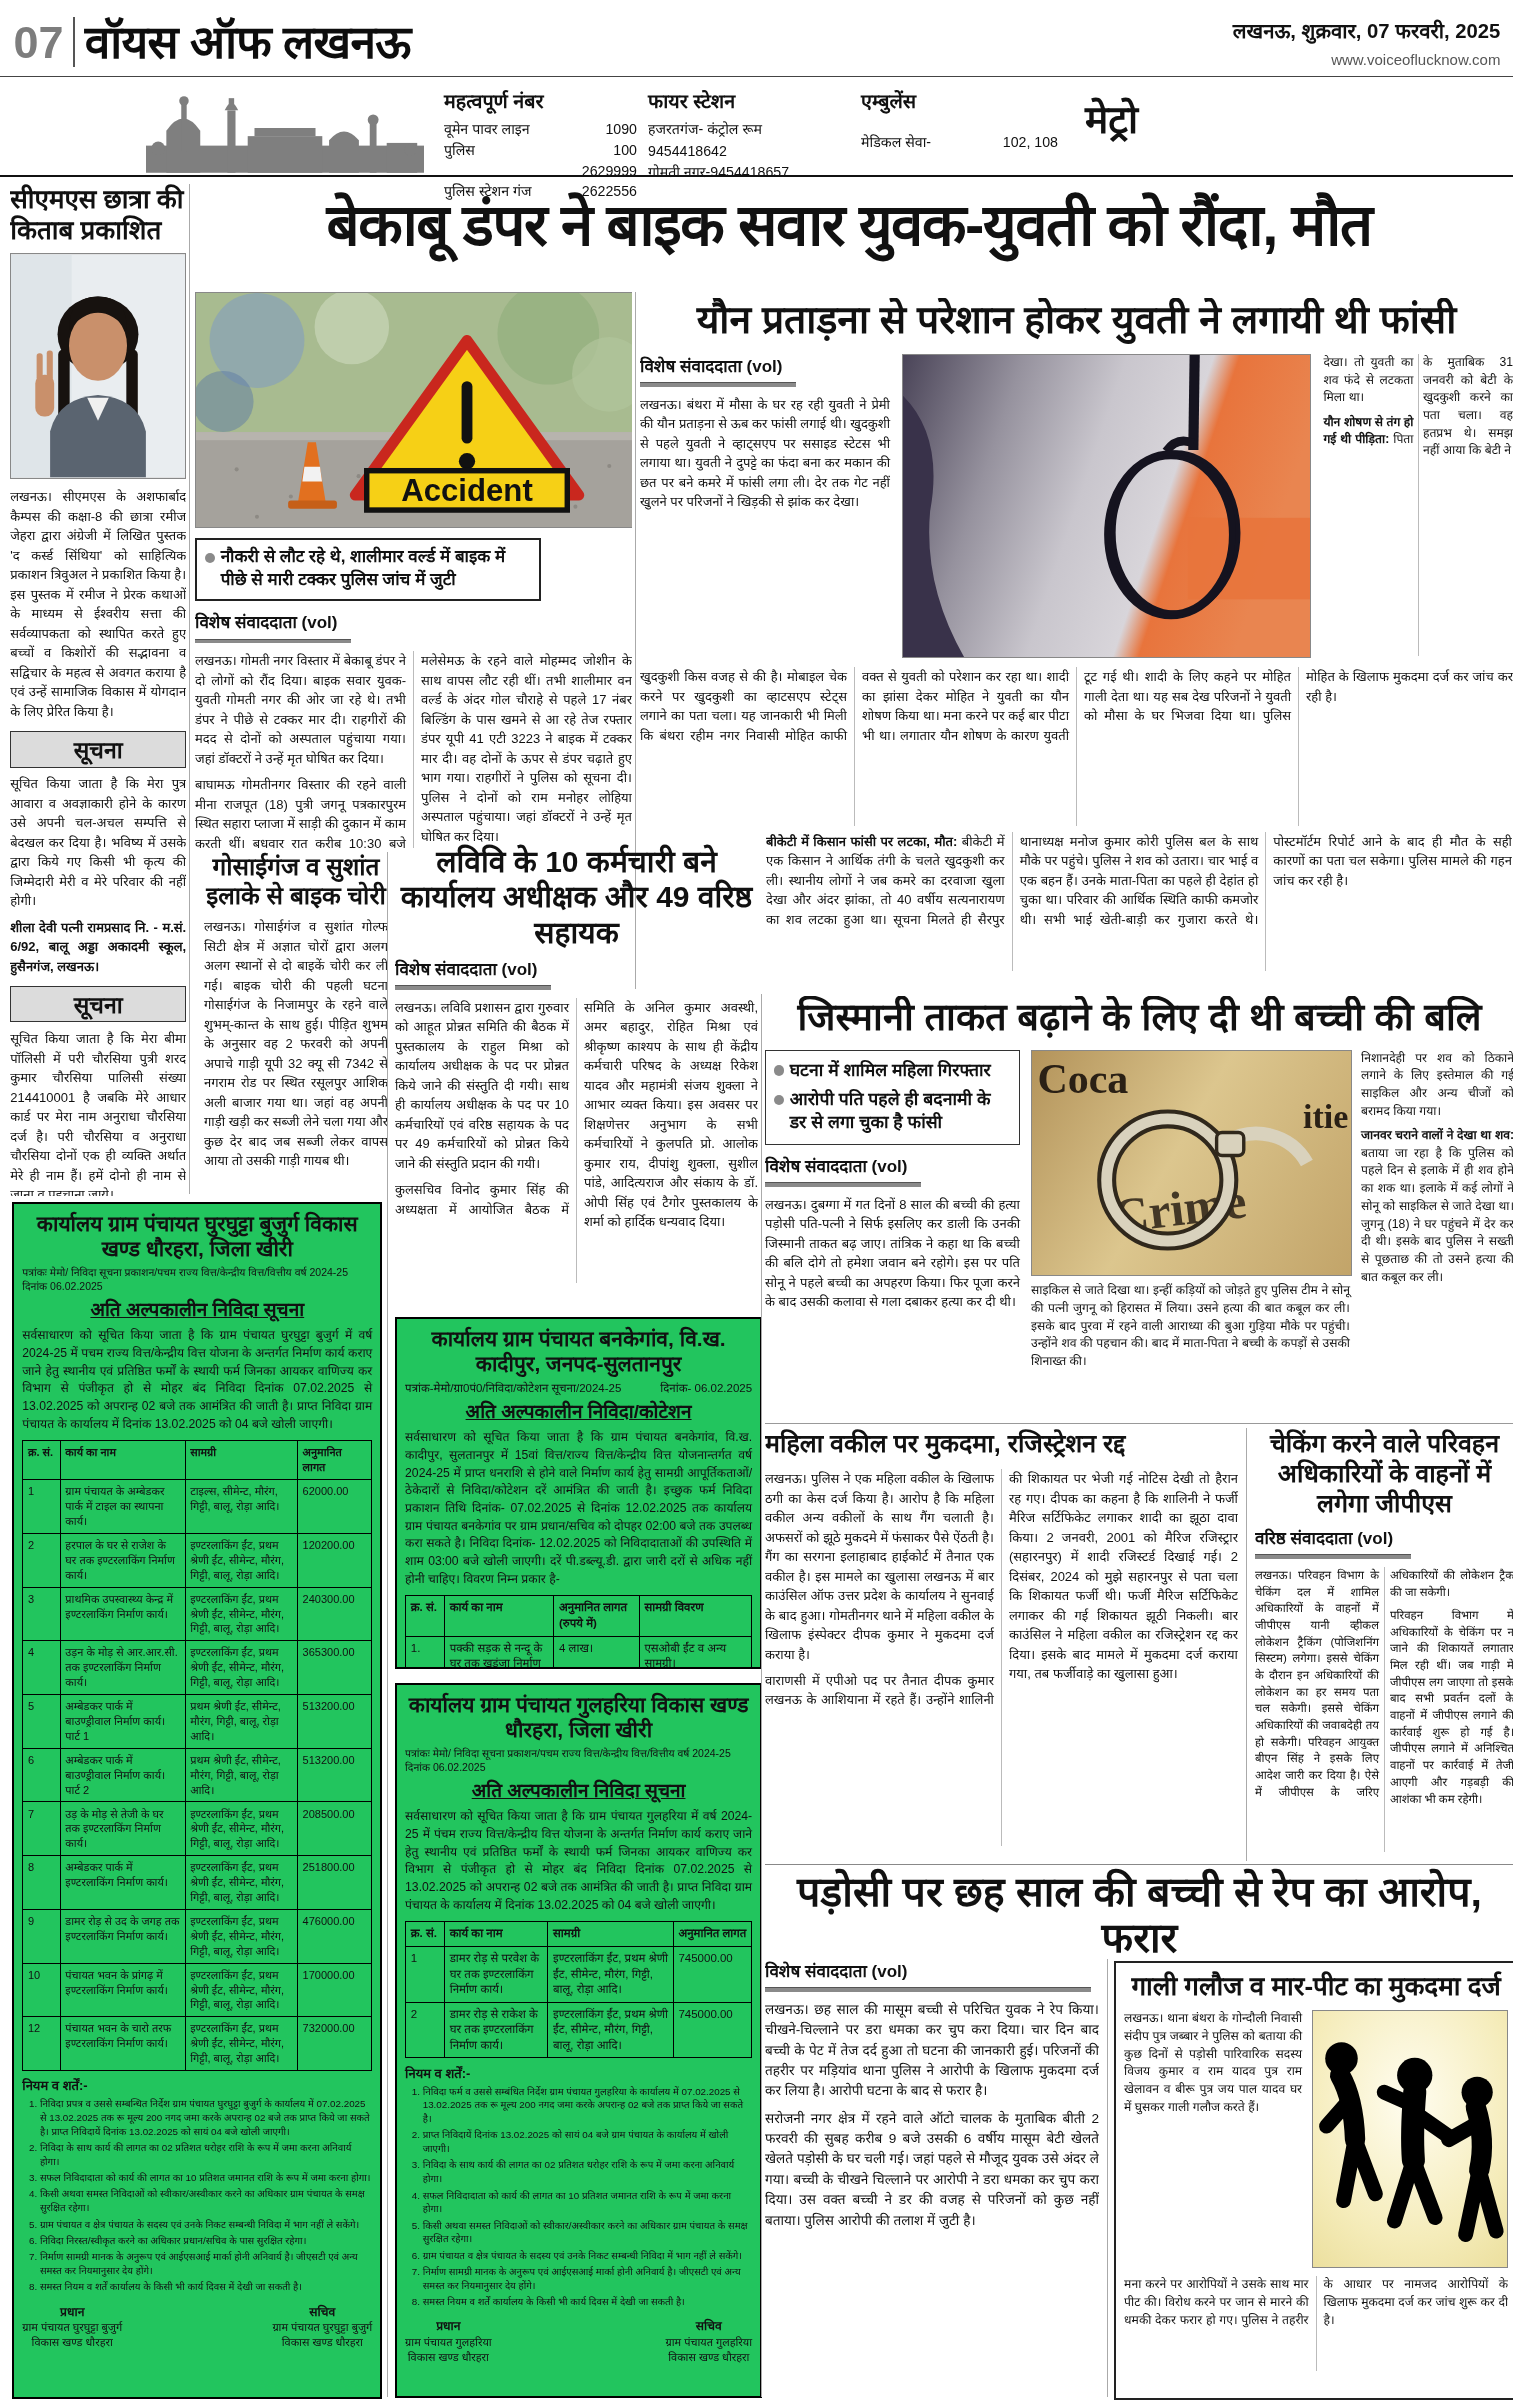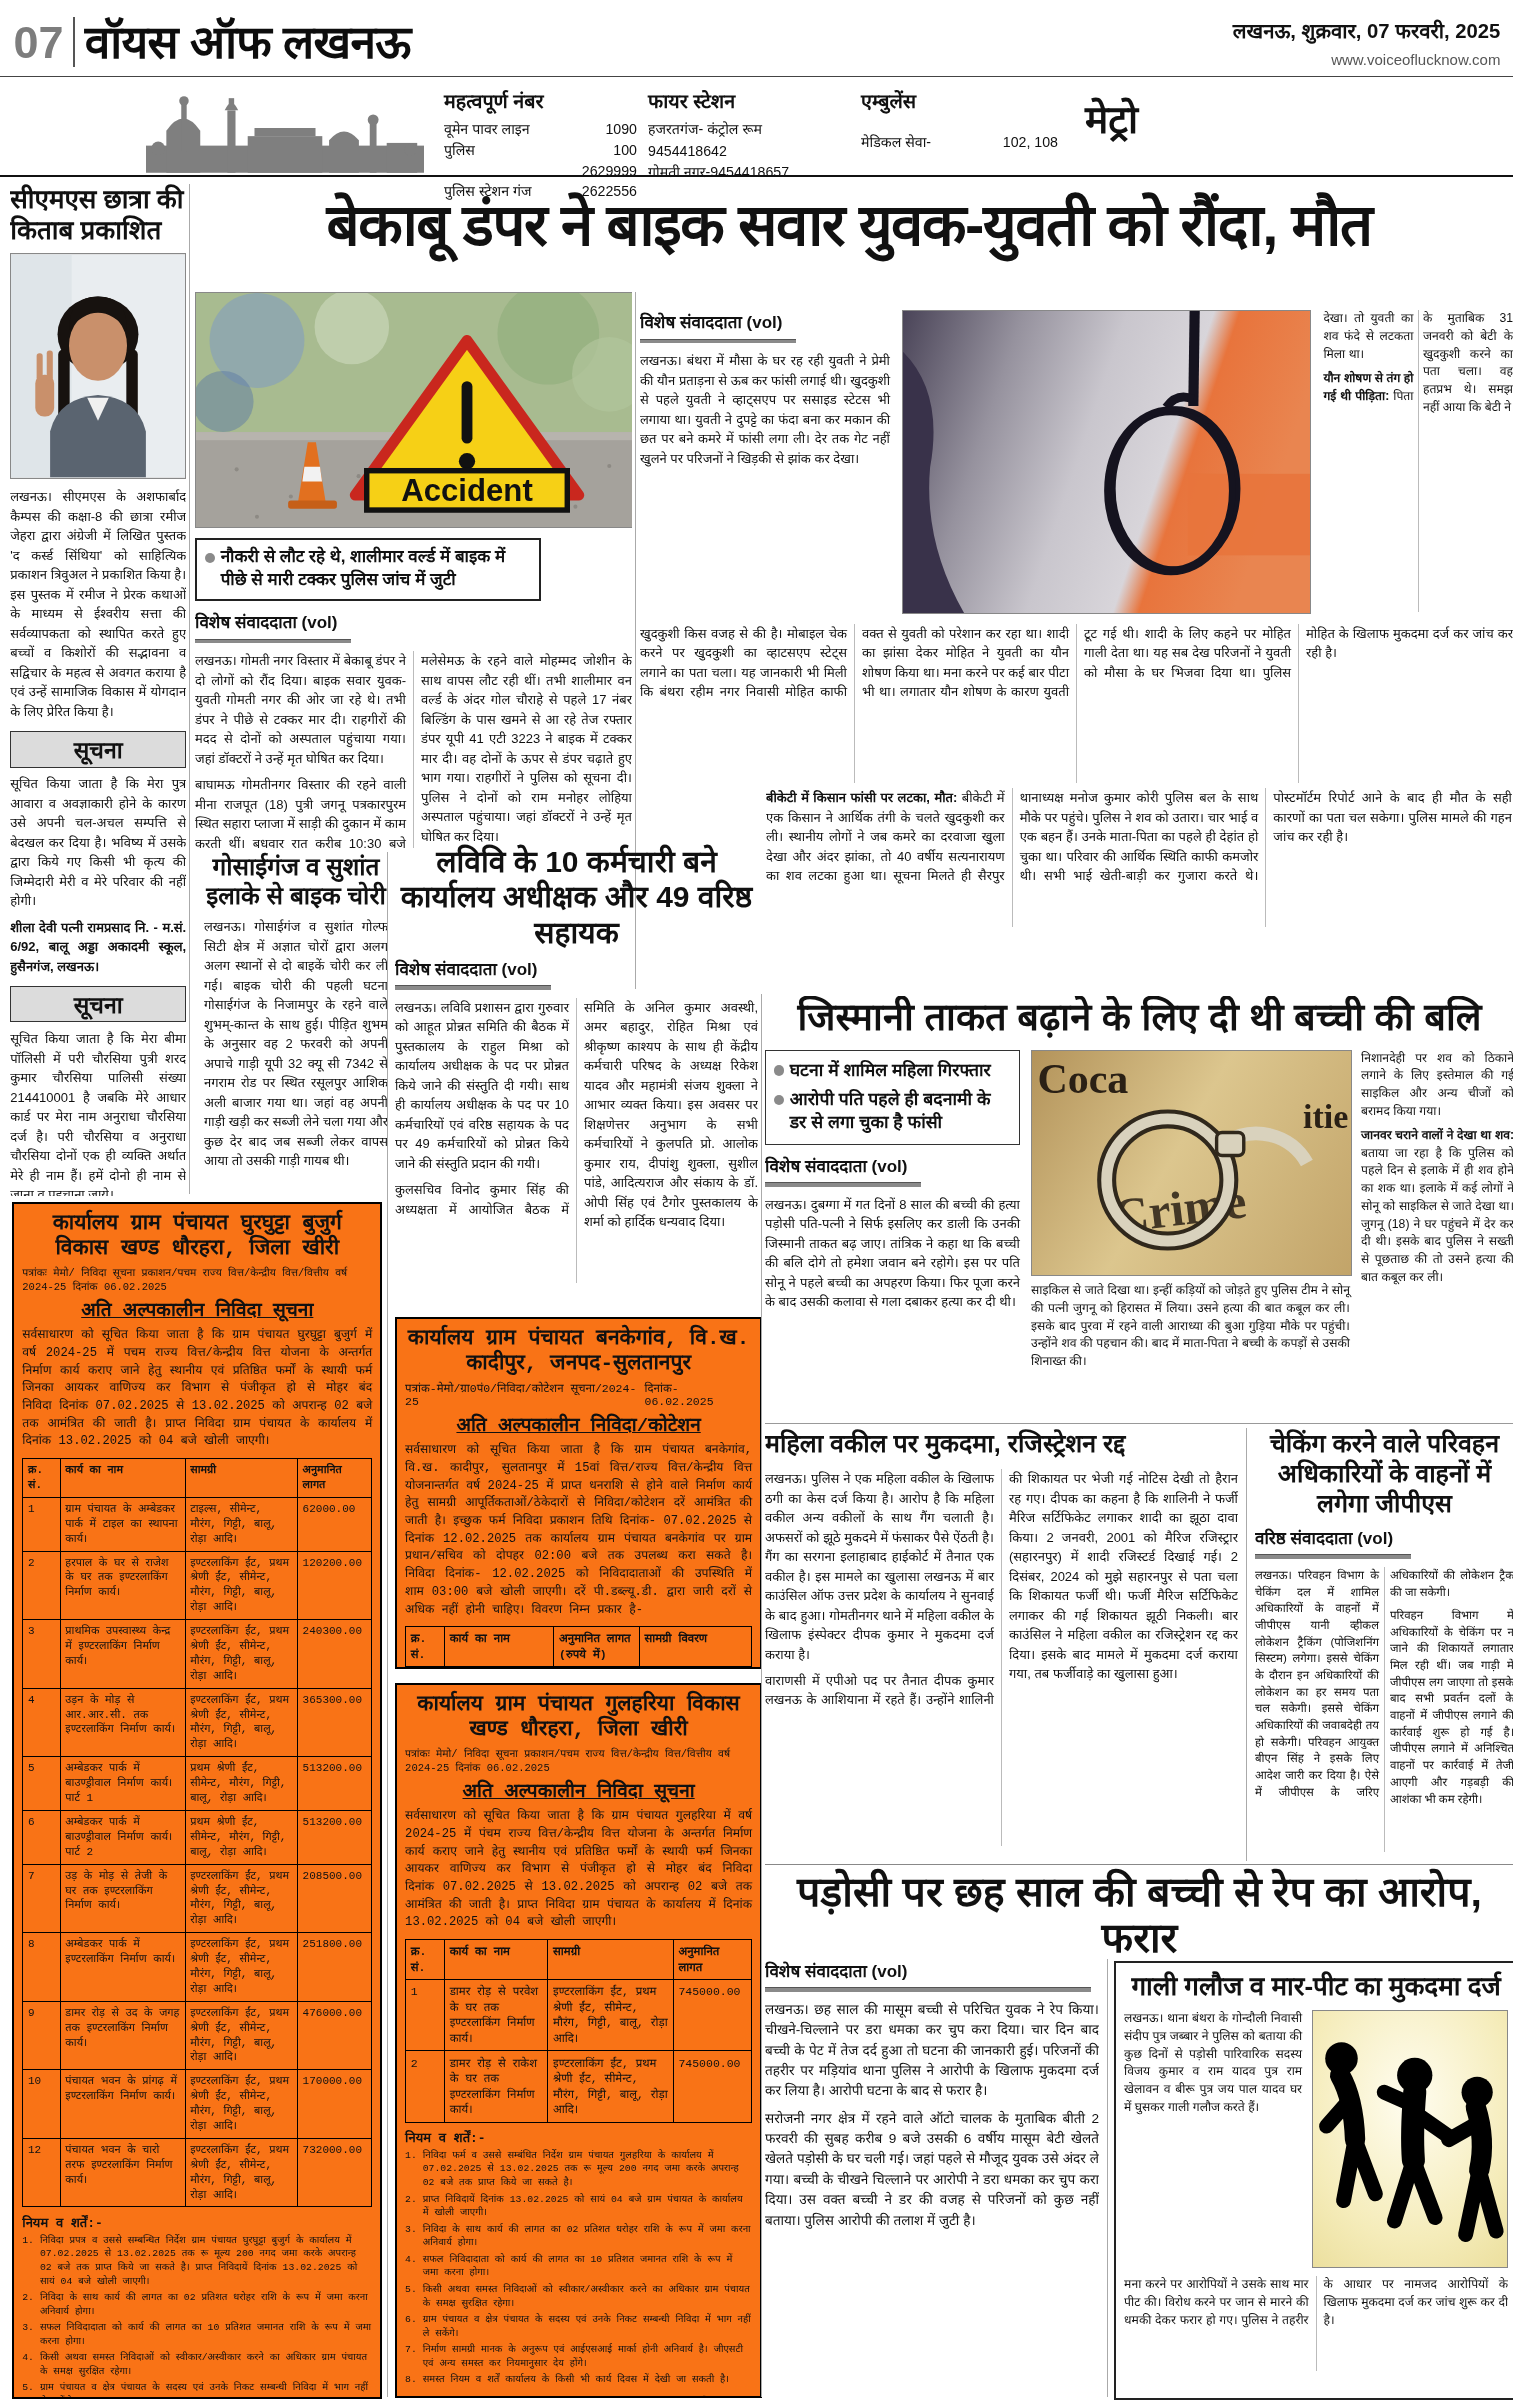--- a/index.html
+++ b/index.html
@@ -35,21 +35,21 @@
   .cols4{columns:4;column-gap:15px;column-rule:0.7px solid #bbb;}
   .vrule{position:absolute;width:0.7px;background:#aaa;}
   
   .cap-box{border:2px solid #222;padding:6.8px 8.1px;font-size:17px;font-weight:bold;line-height:1.35;}
   .bullet{display:inline-block;width:10.2px;height:10.2px;border-radius:50%;background:#8a8a8a;margin-right:5.4px;flex:0 0 auto;margin-top:6.8px;}
   .bullet-item{display:flex;font-size:17.6px;font-weight:bold;line-height:1.3;margin-bottom:6.8px;}
   
   .notice-title{border:1.4px solid #333;background:#dcdcdc;text-align:center;font-size:23px;font-weight:bold;padding:1.4px 0;margin:9.5px 0 6.8px 0;}
   .notice-body{font-size:13px;line-height:1.5;}
   
-  .tender{border:2.7px solid #000;padding:6.8px 8.1px;background:#f97316;font-family:Liberation Mono, monospace;}
+  .tender{border:2.7px solid #000;padding:6.8px 8.1px;background:#22c55e;}
   .t-title{font-size:21px;font-weight:bold;text-align:center;line-height:1.2;margin-bottom:4.1px;}
   .t-memo{font-size:11.5px;display:flex;justify-content:space-between;margin-bottom:2.7px;}
   .t-sub{font-size:19px;font-weight:bold;text-align:center;text-decoration:underline;margin:2.7px 0 5.4px 0;}
   .t-intro{font-size:12.2px;line-height:1.45;}
   table.t-table{width:100%;border-collapse:collapse;margin-top:4.1px;font-size:11.5px;border-radius:16px;}
   table.t-table th,table.t-table td{border:1.4px solid #000;padding:4.1px 4.7px;vertical-align:top;text-align:left;line-height:1.35;}
   table.t-table th{font-weight:bold;}
   td.num{text-align:center;white-space:nowrap;}
   .t-terms-h{font-size:13px;font-weight:bold;margin-top:5.4px;}
   ol.t-terms{margin:2.7px 0 0 0;padding-left:17.6px;font-size:9.8px;line-height:1.4;}
@@ -215,20 +215,21 @@
     <div class="byline-rule"></div>
     <div class="cols2 body-t j clip" style="height:203px;">
       <p>लखनऊ। गोमती नगर विस्तार में बेकाबू डंपर ने दो लोगों को रौंद दिया। बाइक सवार युवक-युवती गोमती नगर की ओर जा रहे थे। तभी डंपर ने पीछे से टक्कर मार दी। राहगीरों की मदद से दोनों को अस्पताल पहुंचाया गया। जहां डॉक्टरों ने उन्हें मृत घोषित कर दिया।</p>
       <p>बाघामऊ गोमतीनगर विस्तार की रहने वाली मीना राजपूत (18) पुत्री जगनू पत्रकारपुरम स्थित सहारा प्लाजा में साड़ी की दुकान में काम करती थीं। बुधवार रात करीब 10:30 बजे मलेसेमऊ के रहने वाले मोहम्मद जोशीन के साथ वापस लौट रही थीं। तभी शालीमार वन वर्ल्ड के अंदर गोल चौराहे से पहले 17 नंबर बिल्डिंग के पास खमने से आ रहे तेज रफ्तार डंपर यूपी 41 एटी 3223 ने बाइक में टक्कर मार दी। वह दोनों के ऊपर से डंपर चढ़ाते हुए भाग गया। राहगीरों ने पुलिस को सूचना दी। पुलिस ने दोनों को राम मनोहर लोहिया अस्पताल पहुंचाया। जहां डॉक्टरों ने उन्हें मृत घोषित कर दिया।</p>
 
     </div>
   </div>
   <div class="vrule" style="left:635px;top:292px;height:697px;"></div>
 
   <div class="abs clip" style="top:298px;left:640px;width:873px;height:692px;">
+    <div class="hl-xl">यौन प्रताड़ना से परेशान होकर युवती ने लगायी थी फांसी</div>
     <div style="display:flex;margin-top:12.2px;">
       <div style="width:250px;flex:0 0 auto;">
         <div class="byline">विशेष संवाददाता (vol)</div>
         <div class="byline-rule"></div>
         <p class="body-t j">लखनऊ। बंथरा में मौसा के घर रह रही युवती ने प्रेमी की यौन प्रताड़ना से ऊब कर फांसी लगाई थी। खुदकुशी से पहले युवती ने व्हाट्सएप पर ससाइड स्टेटस भी लगाया था। युवती ने दुपट्टे का फंदा बना कर मकान की छत पर बने कमरे में फांसी लगा ली। देर तक गेट नहीं खुलने पर परिजनों ने खिड़की से झांक कर देखा।</p>
       </div>
       <div class="photo" style="width:407px;height:302px;flex:0 0 auto;margin:0 12.2px;">
         <svg width="407" height="302" viewBox="0 0 600 445" preserveAspectRatio="none">
           <defs>
             <linearGradient id="ng" x1="0" y1="0" x2="1" y2="0.25">

